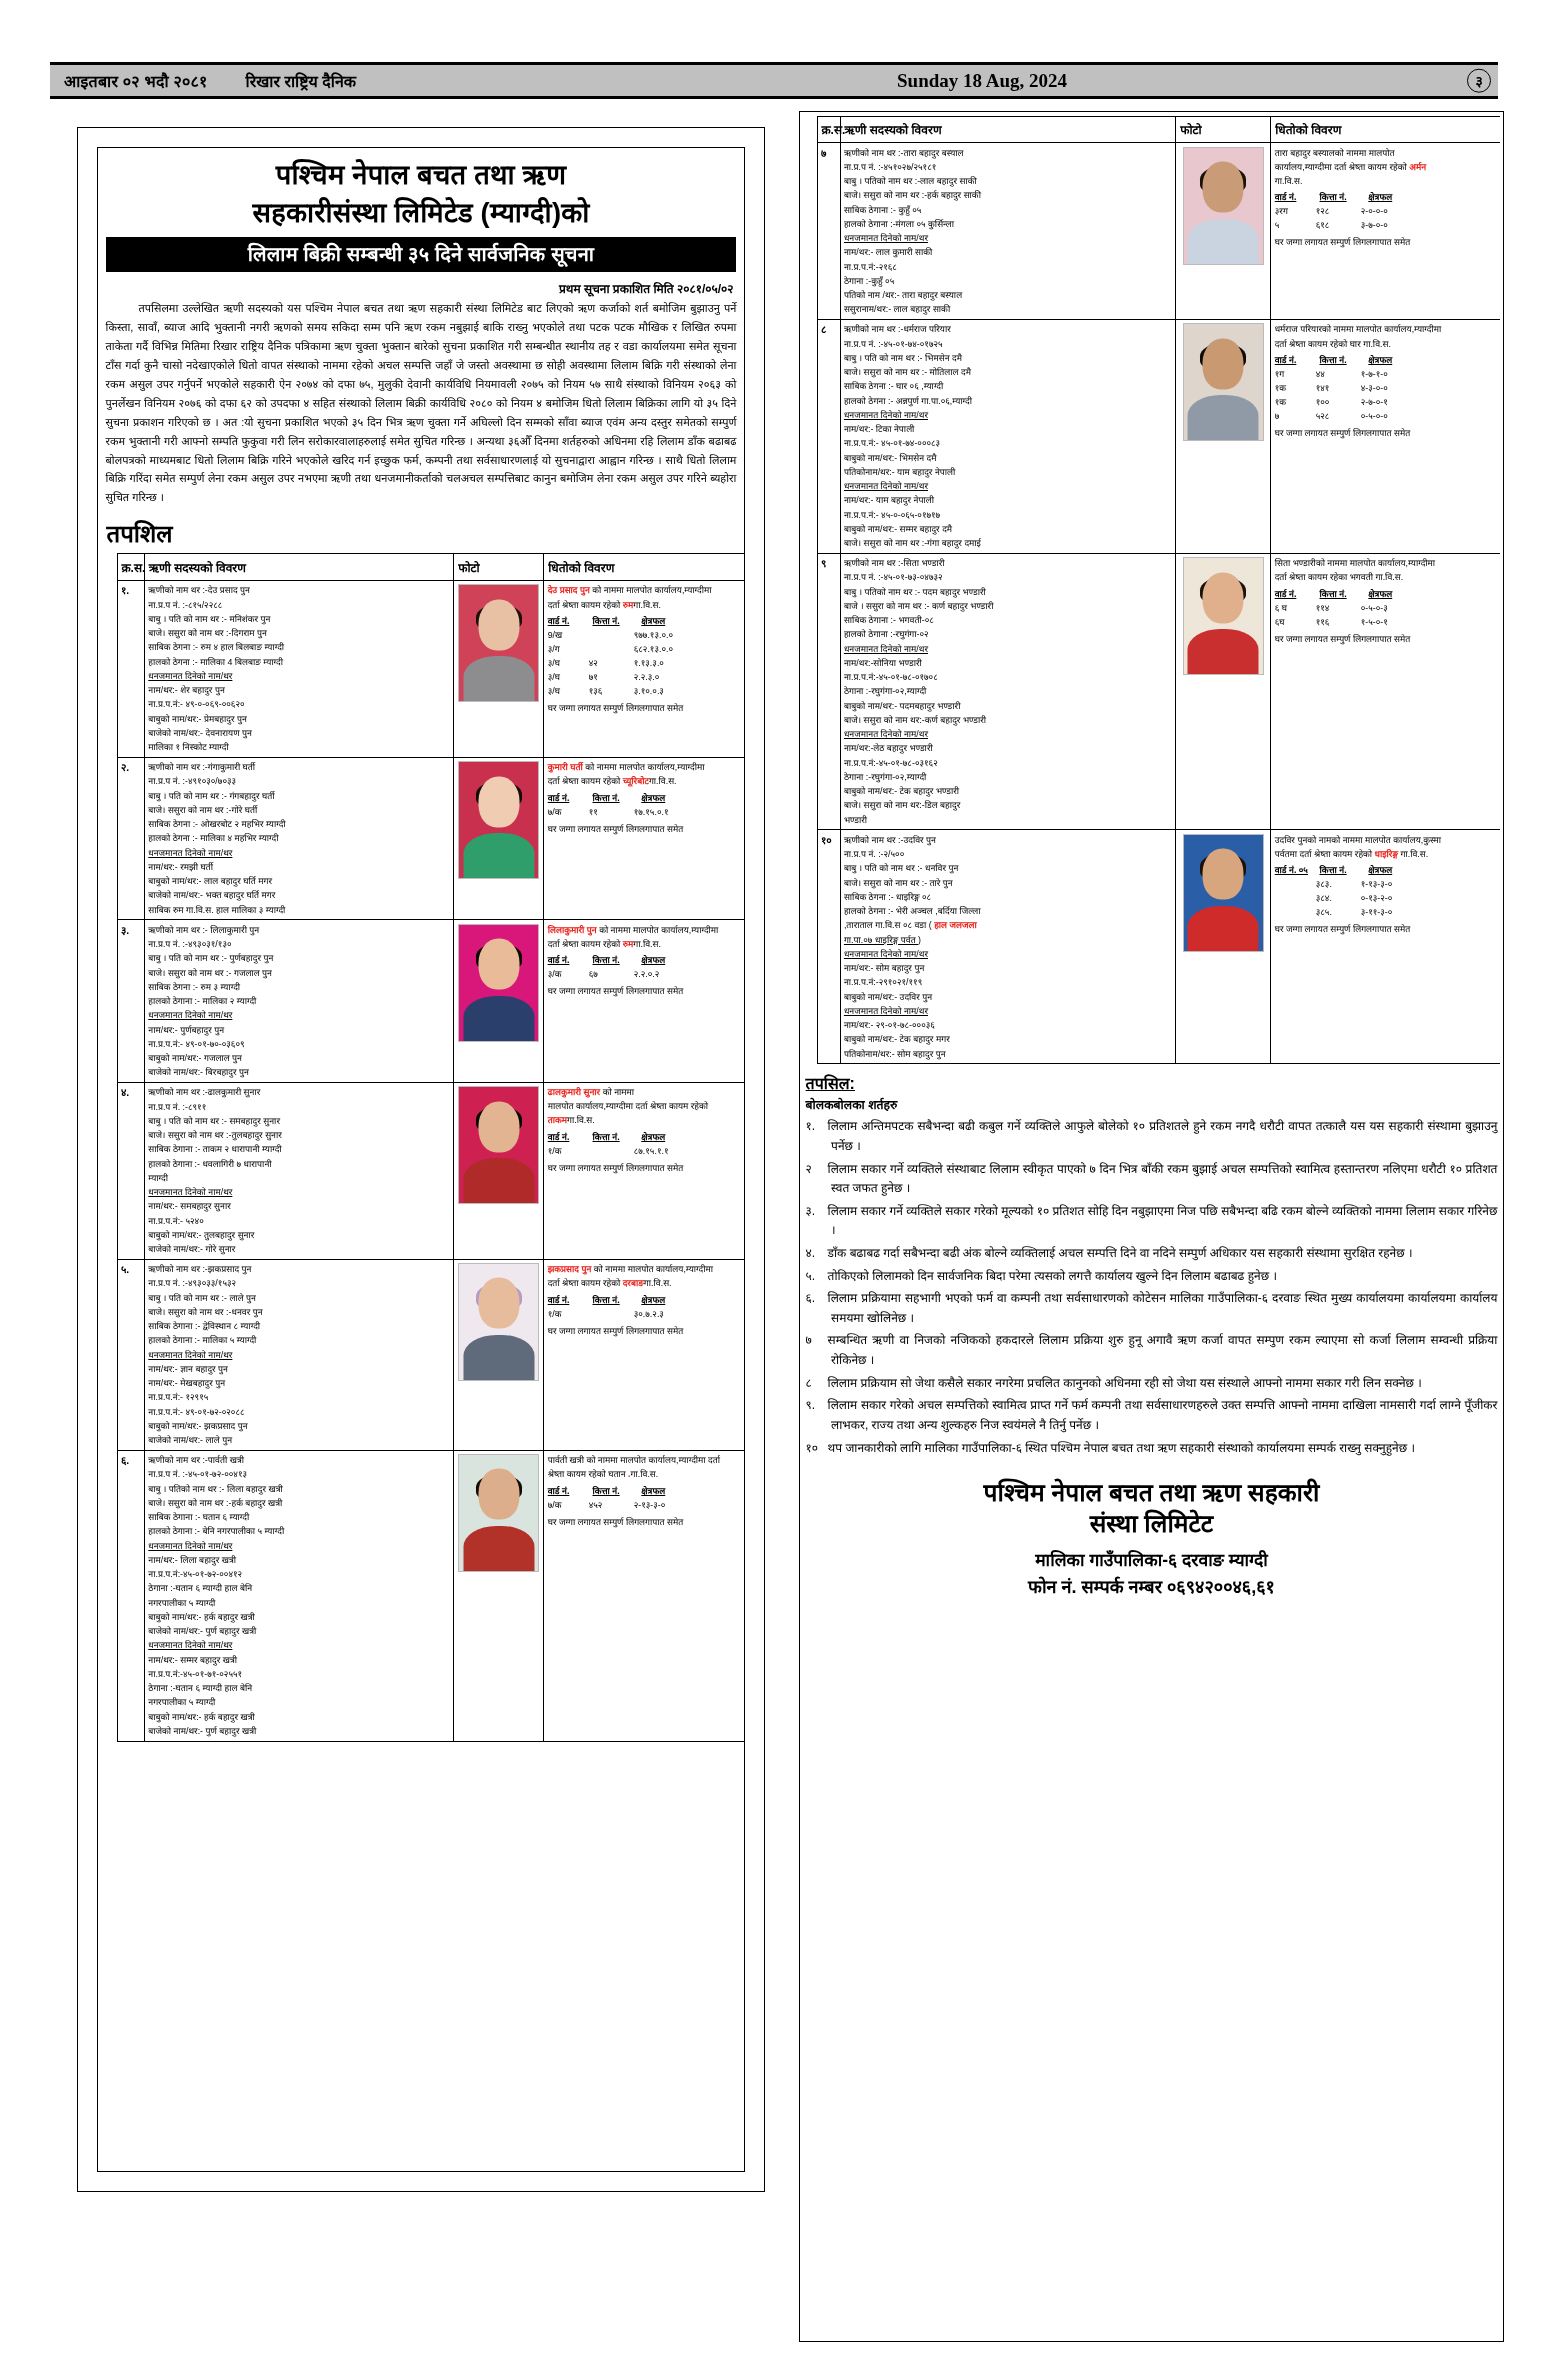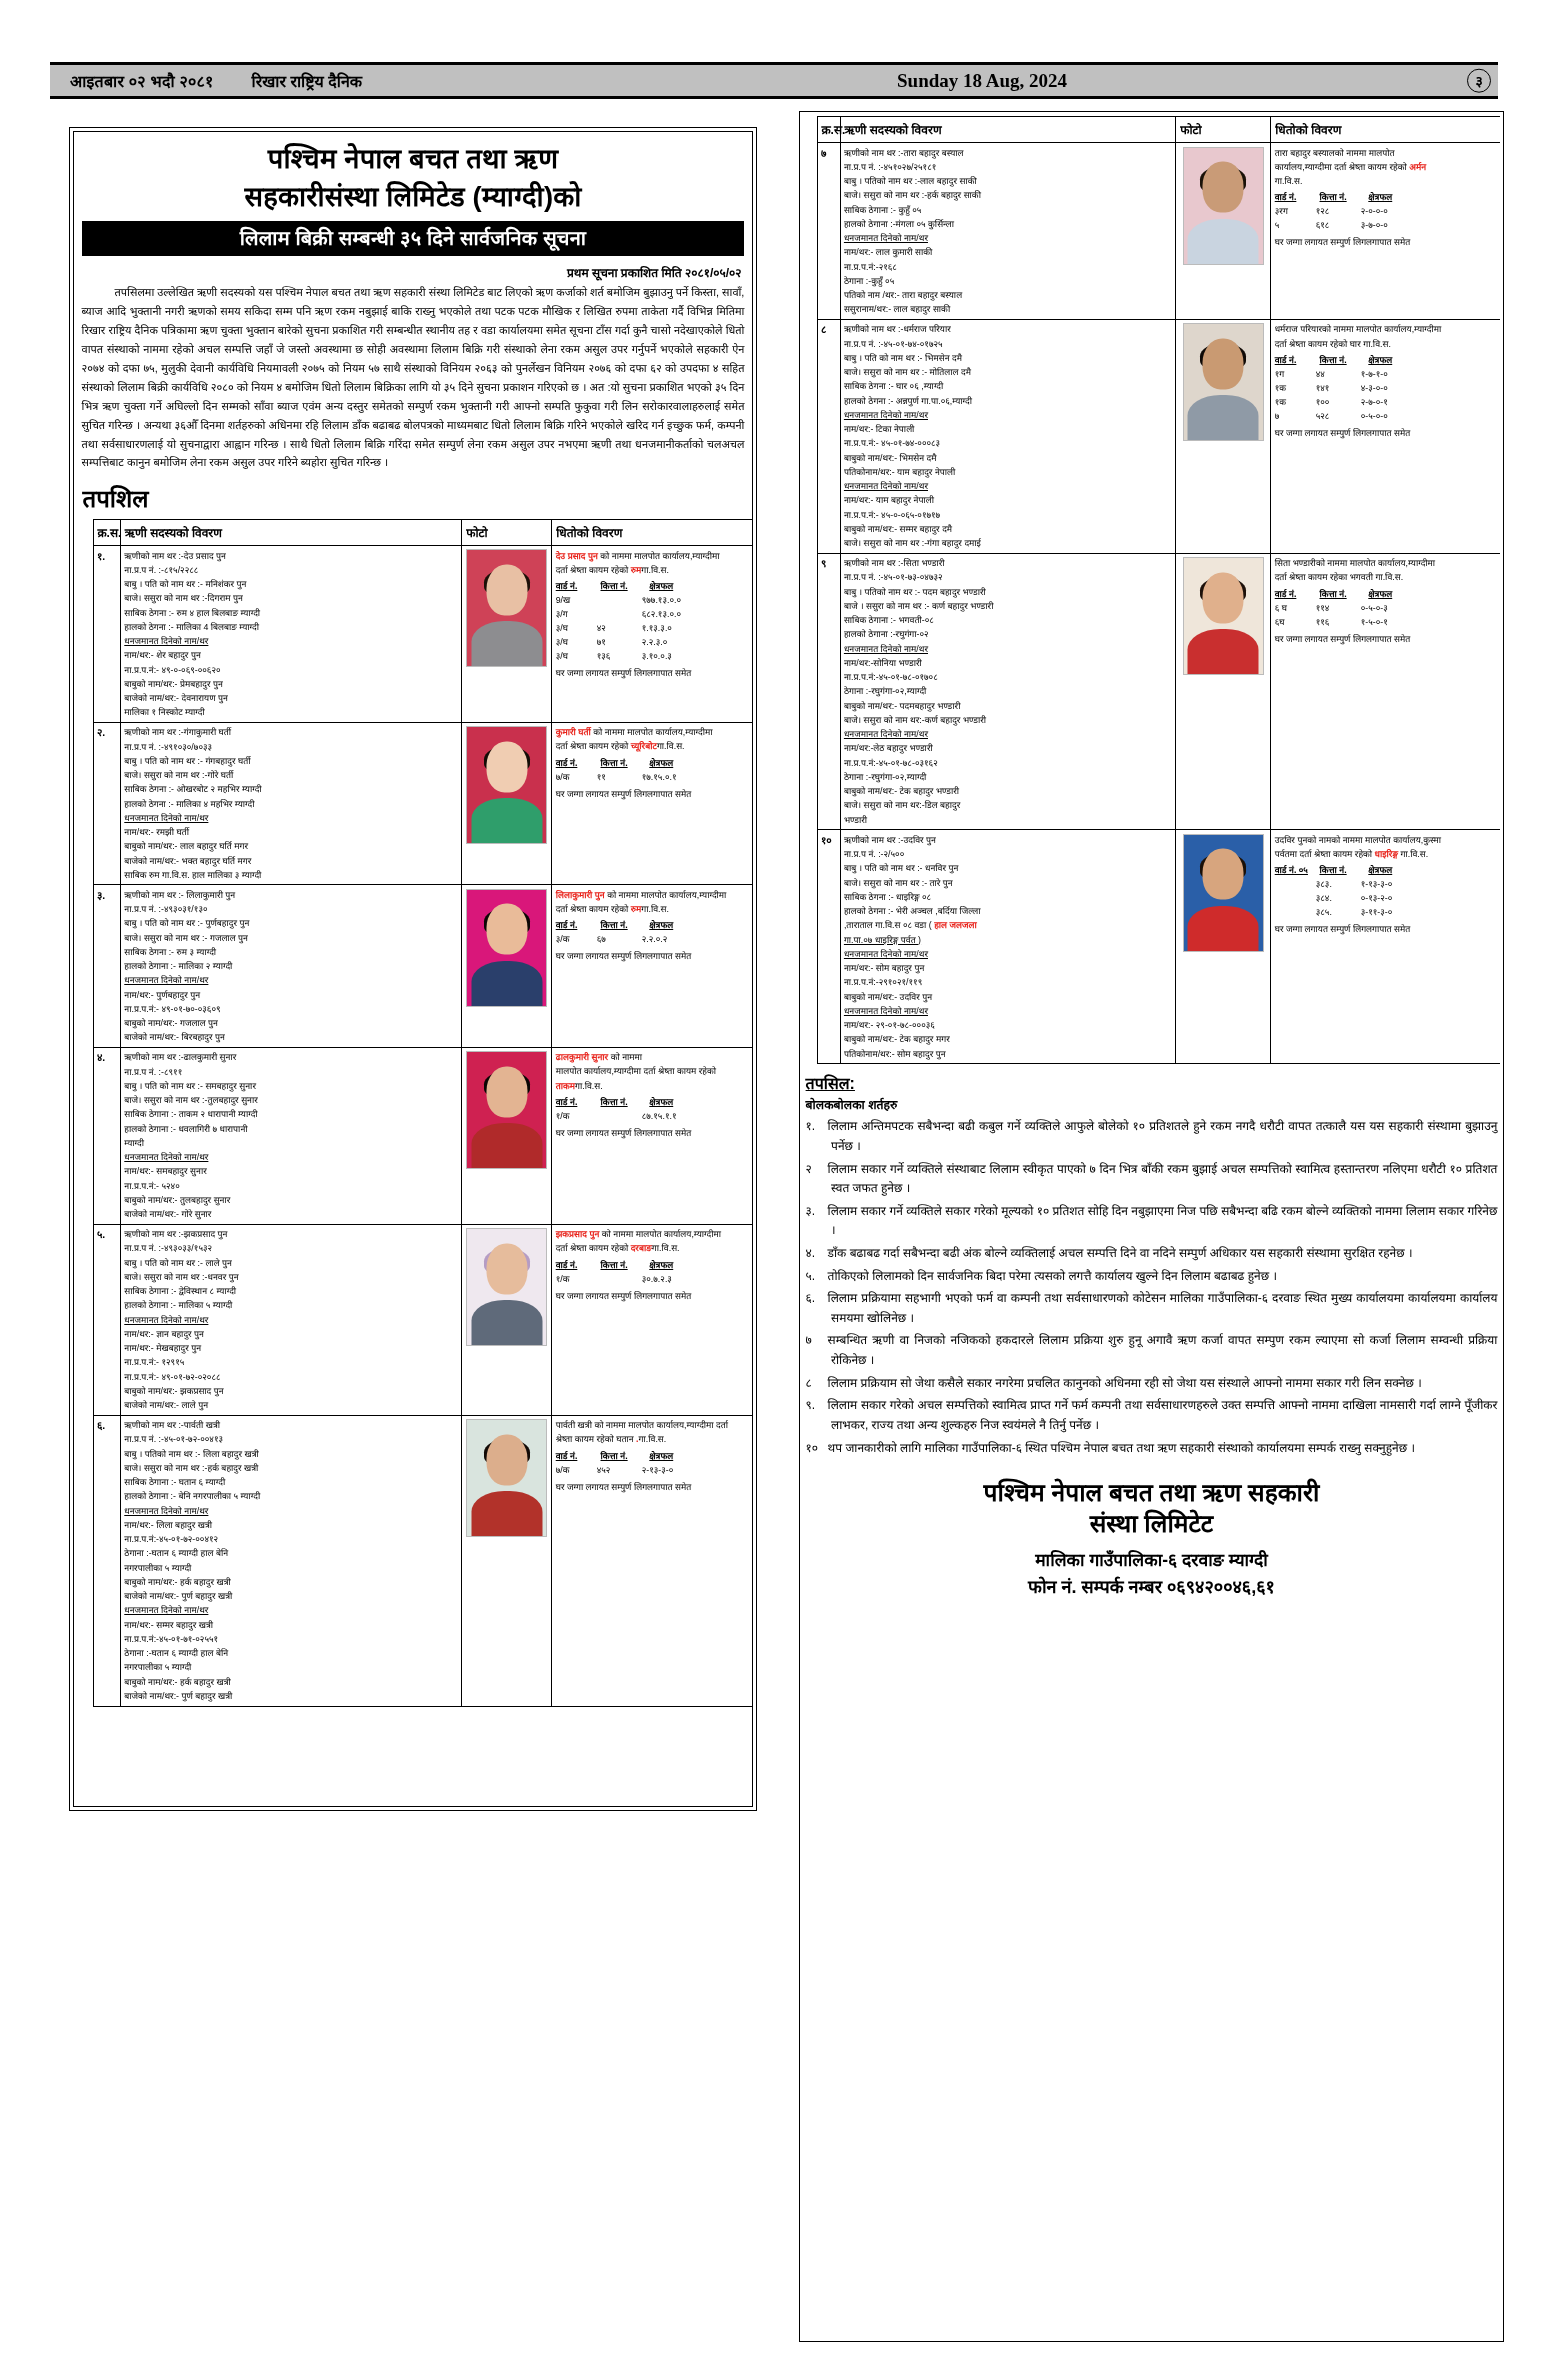--- a/index.html
+++ b/index.html
@@ -12,35 +12,35 @@
     overflow:hidden;
   }
 
   
   .masthead{
     position:absolute; left:50px; top:62px; width:1448px; height:37px;
     background:#c0c0c0;
     border-top:3.3px solid #000; border-bottom:3.3px solid #000;
     display:flex; align-items:center;
   }
-  .mh-date{ font-size:16px; font-weight:bold; padding-left:20px; letter-spacing:0.2px;}
+  .mh-date{ font-size:16px; font-weight:bold; padding-left:14px; letter-spacing:0.2px;}
   .mh-paper{ font-size:16px; font-weight:bold; margin-left:38px; }
   .mh-eng{ position:absolute; left:847px; font-size:19px; font-weight:bold;
            font-family:"Liberation Serif", serif; }
   .mh-page{
     position:absolute; right:6.6px; top:50%; transform:translateY(-50%);
     width:24.6px; height:24.6px; border:1.9px solid #000; border-radius:50%;
     display:flex; align-items:center; justify-content:center;
     font-size:14px; font-weight:bold; background:#c0c0c0;
   }
 
   
   .col-left{
-    position:absolute; left:69px; top:127px; width:688px; height:1684px;
-    border:1.9px solid #000; padding:3px;
+    position:absolute; left:77px; top:127px; width:688px; height:2065px;
+    border:1.9px solid #000; padding:19px;
   }
   .col-left-inner{ border:0.9px solid #000; width:100%; height:100%; padding:6.6px 7.6px; overflow:hidden;}
 
   .col-right{
     position:absolute; left:799px; top:111px; width:705px; height:2231px;
     border:1.9px solid #000; padding:2.8px;
   }
   .col-right-inner{ border:0; width:100%; height:100%; padding:0.9px 2.8px; overflow:hidden;}
 
   

